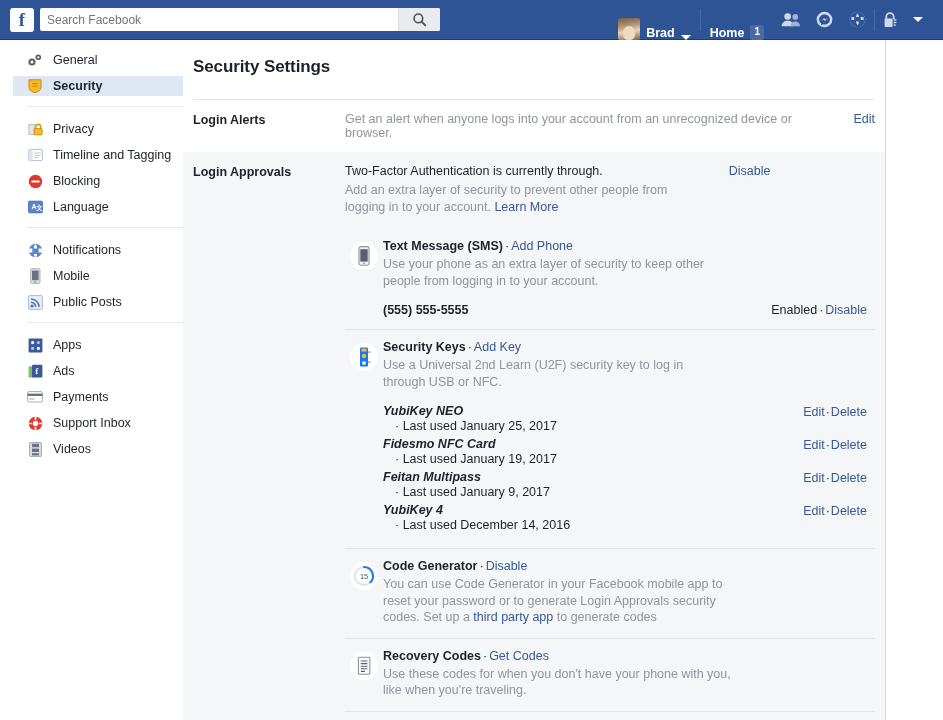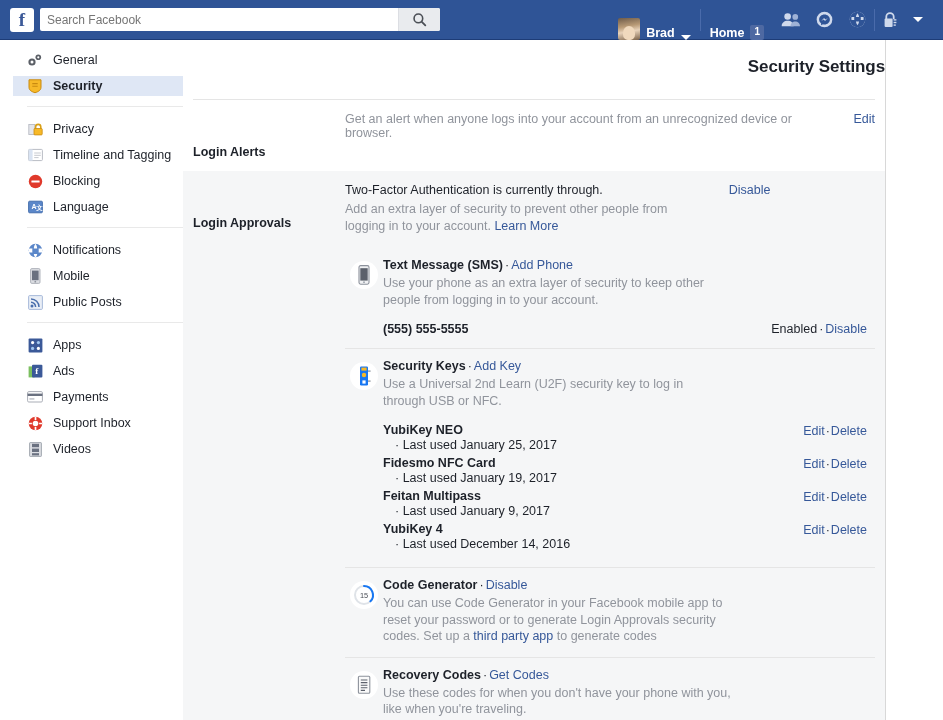--- a/index.html
+++ b/index.html
@@ -108,31 +108,30 @@
 
   
   .main {
     position: absolute; top: 40px; left: 183px;
     width: 703px; height: 680px;
     background: #ffffff; border-right: 1px solid #d8d8d8;
     overflow: hidden;
   }
   .main-title {
     font-size: 17px; font-weight: bold; color: #1d2129;
-    padding: 17px 0 0 10px; letter-spacing: -0.1px; text-align: right;
+    padding: 17px 0 0 10px; letter-spacing: -0.1px;
   }
   .rule { height: 1px; background: #e5e5e5; margin: 22px 10px 0 10px; }
 
   .srow { display: flex; padding: 12px 10px 12px 10px; }
   .srow.alt { background: #f5f6f7; }
   .srow-label {
     width: 152px; flex: 0 0 152px;
     font-size: 12.5px; font-weight: bold; color: #1d2129;
     padding-top: 1px;
-    margin-top: 32px;
   }
   .srow-body { flex: 1; }
   .srow-desc { font-size: 12.5px; color: #90949c; }
   .srow-edit {
     width: 58px; flex: 0 0 58px; text-align: right;
     font-size: 12.5px; color: #365899; cursor: pointer;
   }
 
   .lead-line {
     display: flex; align-items: baseline;
@@ -169,21 +168,21 @@
     display: flex; align-items: baseline;
     margin-top: 14px; font-size: 12.5px; justify-content: center;
   }
   .phone-num { font-weight: bold; color: #1d2129; }
   .phone-state { margin-left: auto; color: #1d2129; }
   .phone-state .sep { margin: 0 2px; }
 
   .keylist { margin-top: 14px; }
   .key-item { display: flex; margin-bottom: 4px; }
   .key-text { flex: 1; }
-  .key-name { font-size: 12.5px; font-weight: bold; color: #1d2129; }
+  .key-name { font-size: 12.5px; font-weight: bold; color: #1d2129; font-style: italic; }
   .key-used { font-size: 12.5px; color: #1d2129; padding-left: 12px; margin-top: 1px; }
   .key-actions { font-size: 12.5px; color: #365899; white-space: nowrap; padding-top: 1px; }
   .key-actions .sep { color: #1d2129; margin: 0 1px; }
 
   .card-sep { height: 1px; background: #e5e5e5; }
 
   .footer-bar { padding: 14px 0 0 0; }
 
   
   .gutter {

